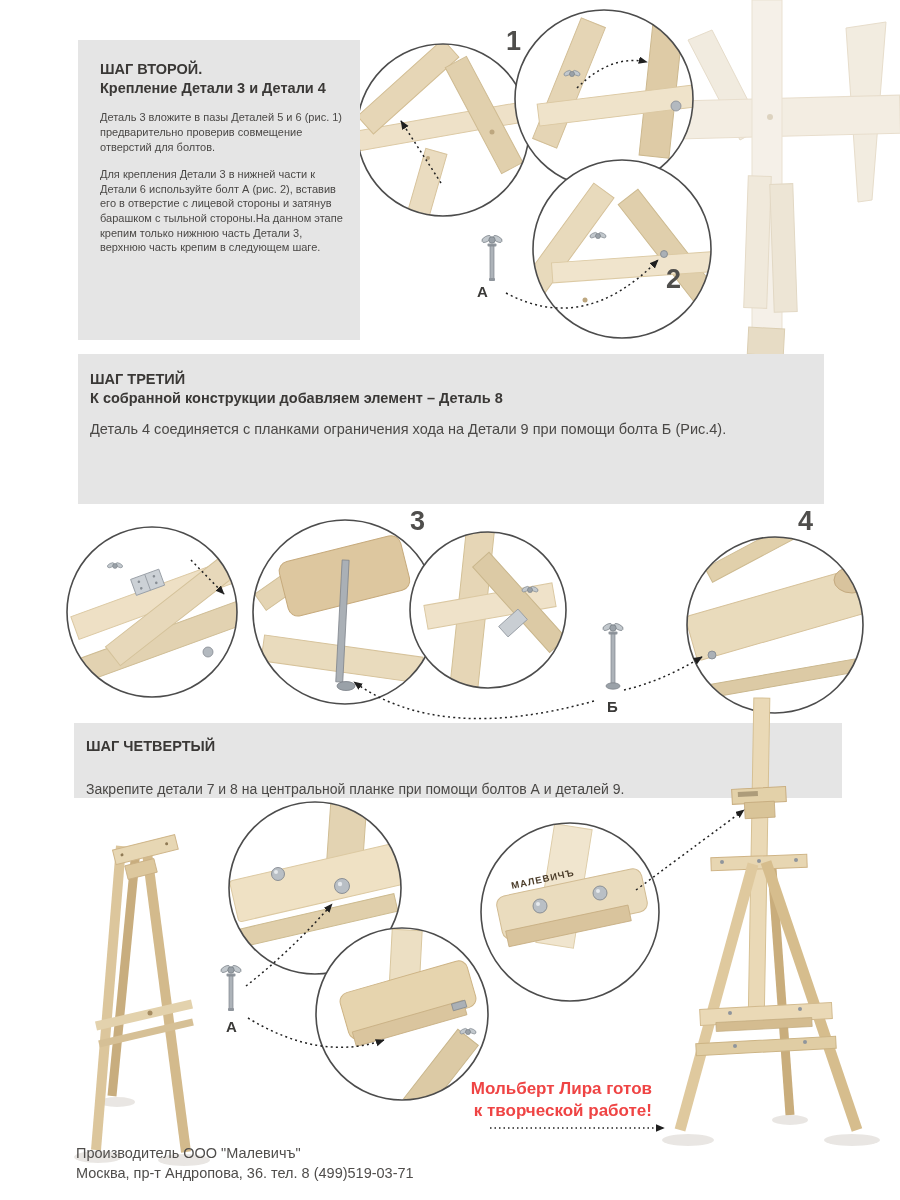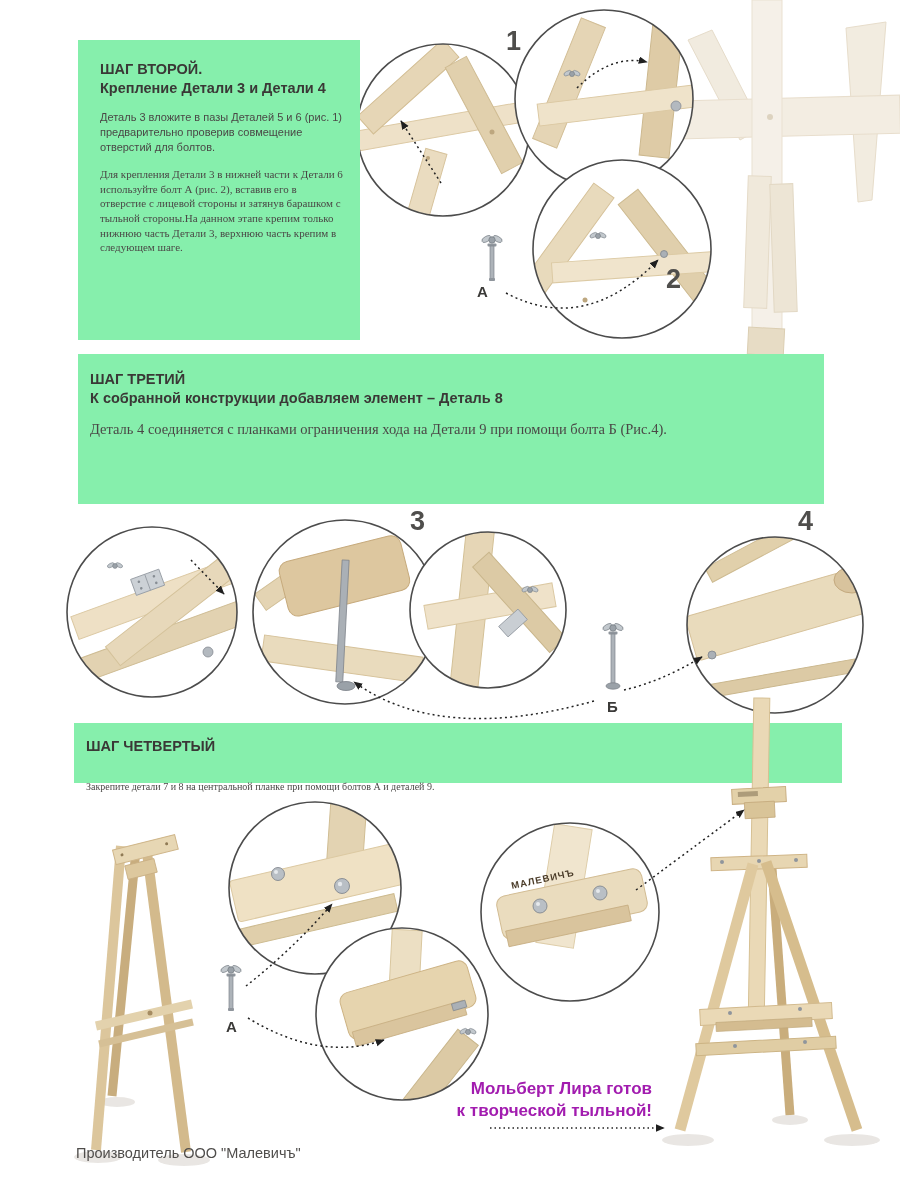--- a/index.html
+++ b/index.html
@@ -6,46 +6,46 @@
   .page{
     position:relative;width:900px;height:1200px;margin:0 auto;
     background:#ffffff;overflow:hidden;
     font-family:"Liberation Sans","DejaVu Sans",sans-serif;
     color:#474543;
   }
   svg.layer{position:absolute;left:0;top:0;}
   #art-base{z-index:1;}
   #art-front{z-index:3;}
   .graybox{
-    position:absolute;background:#86efac;z-index:2;
+    position:absolute;background:#e5e5e5;z-index:2;
     color:#4a4846;
   }
   .graybox h3{
     margin:0 0 12px 0;font-size:14.5px;line-height:1.32;
     font-weight:bold;color:#3a3836;
   }
   .graybox p{margin:0 0 13px 0;font-size:11px;line-height:1.33;}
-  .graybox p:last-child{margin-bottom:0;font-family:Liberation Serif, serif;}
+  .graybox p:last-child{margin-bottom:0;}
   #box-step2{left:78px;top:40px;width:282px;min-height:300px;padding:20px 16px 14px 22px;box-sizing:border-box;}
   #box-step3{left:78px;top:354px;width:746px;height:150px;padding:16px 8px 12px 12px;box-sizing:border-box;}
   #box-step3 p{font-size:14.5px;line-height:1.34;}
-  #box-step4{left:74px;top:723px;width:768px;height:60px;padding:14px 18px 10px 12px;box-sizing:border-box;}
+  #box-step4{left:74px;top:723px;width:768px;height:75px;padding:14px 18px 10px 12px;box-sizing:border-box;}
   #box-step4 h3{margin-bottom:13px;}
-  #box-step4 p{font-size:10px;margin-top:24px;}
+  #box-step4 p{font-size:14px;margin-top:24px;}
   .figno{
     position:absolute;z-index:5;font-size:27px;font-weight:bold;
     color:#4f4e4c;line-height:1;
   }
   .boltlabel{
     position:absolute;z-index:5;font-size:15px;font-weight:bold;
     color:#3b3a38;line-height:1;
   }
   .ready-note{
     position:absolute;left:412px;top:1078px;width:240px;z-index:4;
-    text-align:right;font-size:17px;font-weight:bold;color:#a21caf;line-height:1.3;
+    text-align:right;font-size:17px;font-weight:bold;color:#ef4444;line-height:1.3;
   }
   .footer-left{
     position:absolute;left:76px;top:1143px;z-index:4;
     font-size:14.5px;color:#4f4d4b;line-height:1.38;
   }
   .footer-site{
     position:absolute;left:550px;top:1146px;width:330px;z-index:4;
     text-align:right;font-size:27px;font-weight:bold;color:#101010;
     letter-spacing:0.5px;
   }
@@ -356,20 +356,21 @@
   <div class="figno" style="left:666px;top:266px;">2</div>
   <div class="figno" style="left:410px;top:508px;">3</div>
   <div class="figno" style="left:798px;top:508px;">4</div>
 
   <div class="boltlabel" style="left:477px;top:284px;">А</div>
   <div class="boltlabel" style="left:607px;top:699px;">Б</div>
   <div class="boltlabel" style="left:226px;top:1019px;">А</div>
 
   <div class="ready-note">
     <span>Мольберт Лира готов</span><br>
-    <span>к творческой тыльной!</span>
+    <span>к творческой работе!</span>
   </div>
 
   <div class="footer-left">
     <span>Производитель ООО "Малевичъ"</span><br>
+    <span>Москва, пр-т Андропова, 36. тел. 8 (499)519-03-71</span>
   </div>
 
 </div>
 
 </body></html>

